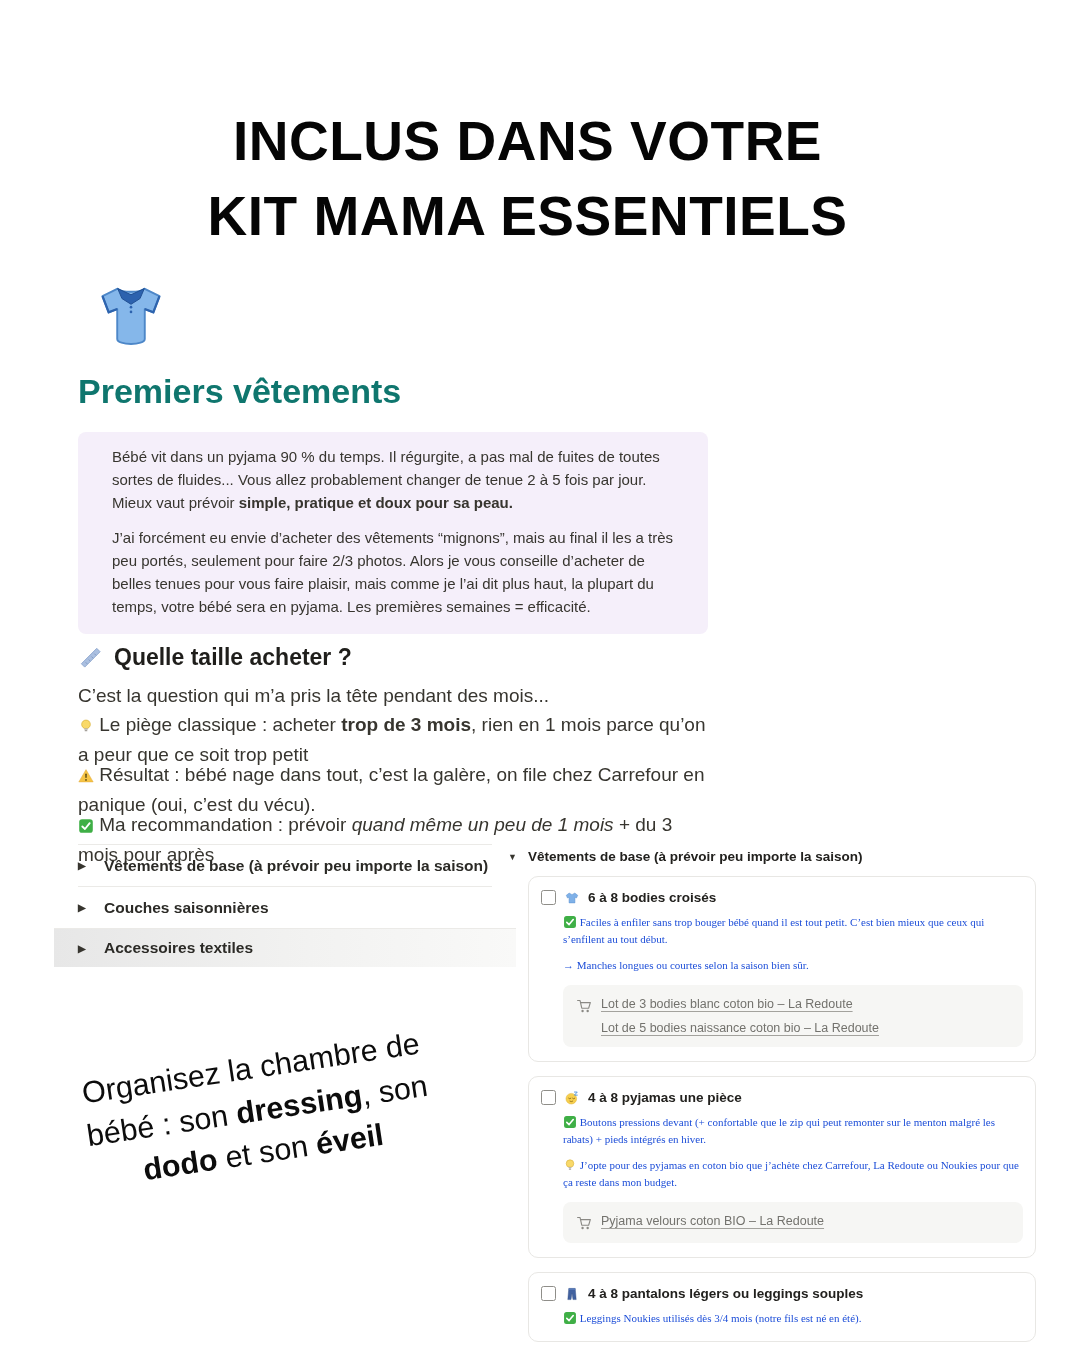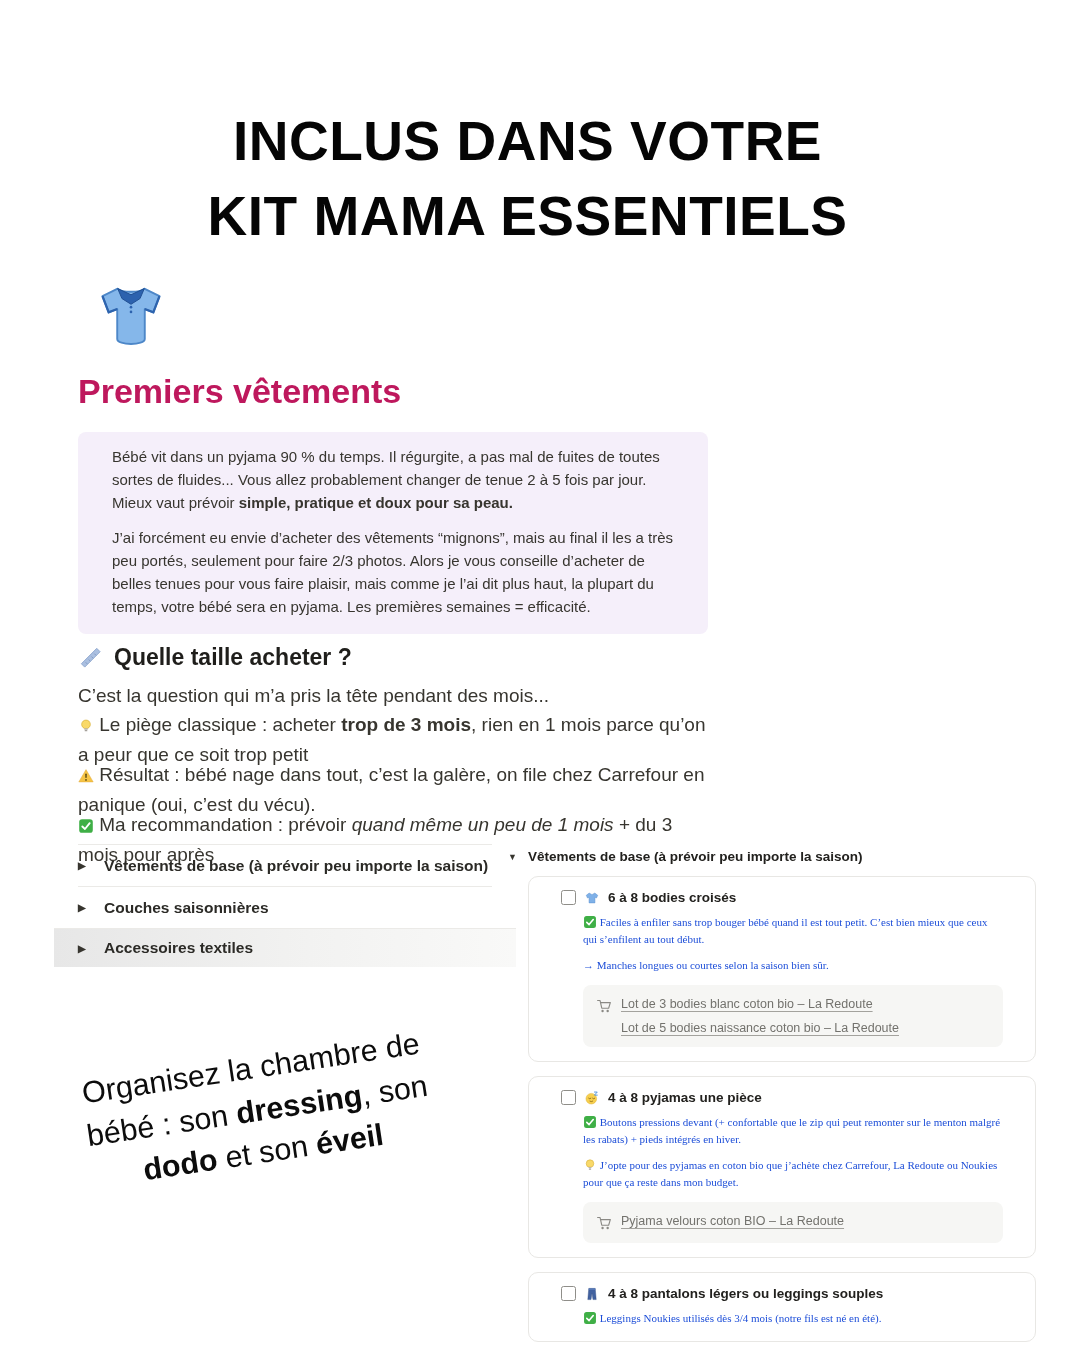--- a/index.html
+++ b/index.html
@@ -7,21 +7,21 @@
           font-family:"Liberation Sans",sans-serif;color:#37352f;}
 
   
   .big-title{position:absolute;top:104px;left:0;width:100%;text-align:center;
              font-weight:bold;font-size:55px;line-height:1.36;color:#050505;letter-spacing:.5px;}
 
   
   .polo{position:absolute;left:93px;top:281px;width:76px;height:76px;}
 
   
-  .h-premiers{position:absolute;left:78px;top:372px;margin:0;font-size:34px;font-weight:bold;color:#be185d;}
+  .h-premiers{position:absolute;left:78px;top:372px;margin:0;font-size:34px;font-weight:bold;color:#0f766e;}
 
   
   .callout{position:absolute;left:78px;top:432px;width:630px;box-sizing:border-box;
            background:#f5effa;border-radius:8px;padding:14px 34px 15px;font-size:15px;line-height:1.52;}
   .callout p{margin:0;}
   .callout p + p{margin-top:13px;}
 
   
   .size-head{position:absolute;left:78px;top:644px;display:flex;align-items:center;gap:11px;
              font-size:23px;font-weight:bold;color:#1f1e1b;}
@@ -45,21 +45,21 @@
   .sticker{position:absolute;left:24px;top:1046px;width:466px;transform:rotate(-8.5deg);
            text-align:center;font-size:30.5px;line-height:1.4;color:#0c0c0c;}
   .sticker b{font-weight:bold;}
 
   
   .right-panel{position:absolute;left:508px;top:849px;width:532px;}
   .rheader{display:flex;align-items:flex-start;gap:11px;font-size:13.5px;font-weight:bold;color:#22211e;cursor:pointer;}
   .rheader .tri{font-size:9px;margin-top:3px;color:#37352f;}
   .cards{margin-left:20px;margin-top:12px;width:508px;}
   .card{box-sizing:border-box;background:#fff;border:1px solid #e8e7e4;border-radius:10px;
-        padding:13px 32px 14px;margin-bottom:14px;}
+        padding:13px 12px 14px;margin-bottom:14px;}
   .card-title{display:flex;align-items:center;gap:9px;font-size:13.5px;font-weight:bold;color:#22211e;}
   .checkbox{width:13px;height:13px;border:1.5px solid #8f8e89;border-radius:2.5px;background:#fff;flex:0 0 auto;cursor:pointer;}
   .cbody{margin:9px 0 0 22px;font-size:11px;line-height:1.55;color:#1d4ed8;font-family:Liberation Serif, serif;}
   .linkbox{margin:11px 0 0 22px;background:#f6f6f4;border-radius:8px;padding:12px 13px;
            display:flex;gap:9px;align-items:flex-start;}
   .linkcol{display:flex;flex-direction:column;gap:10px;}
   .rlink{font-size:12.5px;color:#73726d;text-decoration:underline;text-decoration-color:#a3a29d;
          text-underline-offset:2.5px;cursor:pointer;}
   .cart{flex:0 0 auto;width:16px;height:16px;margin-top:1px;}
 </style>

